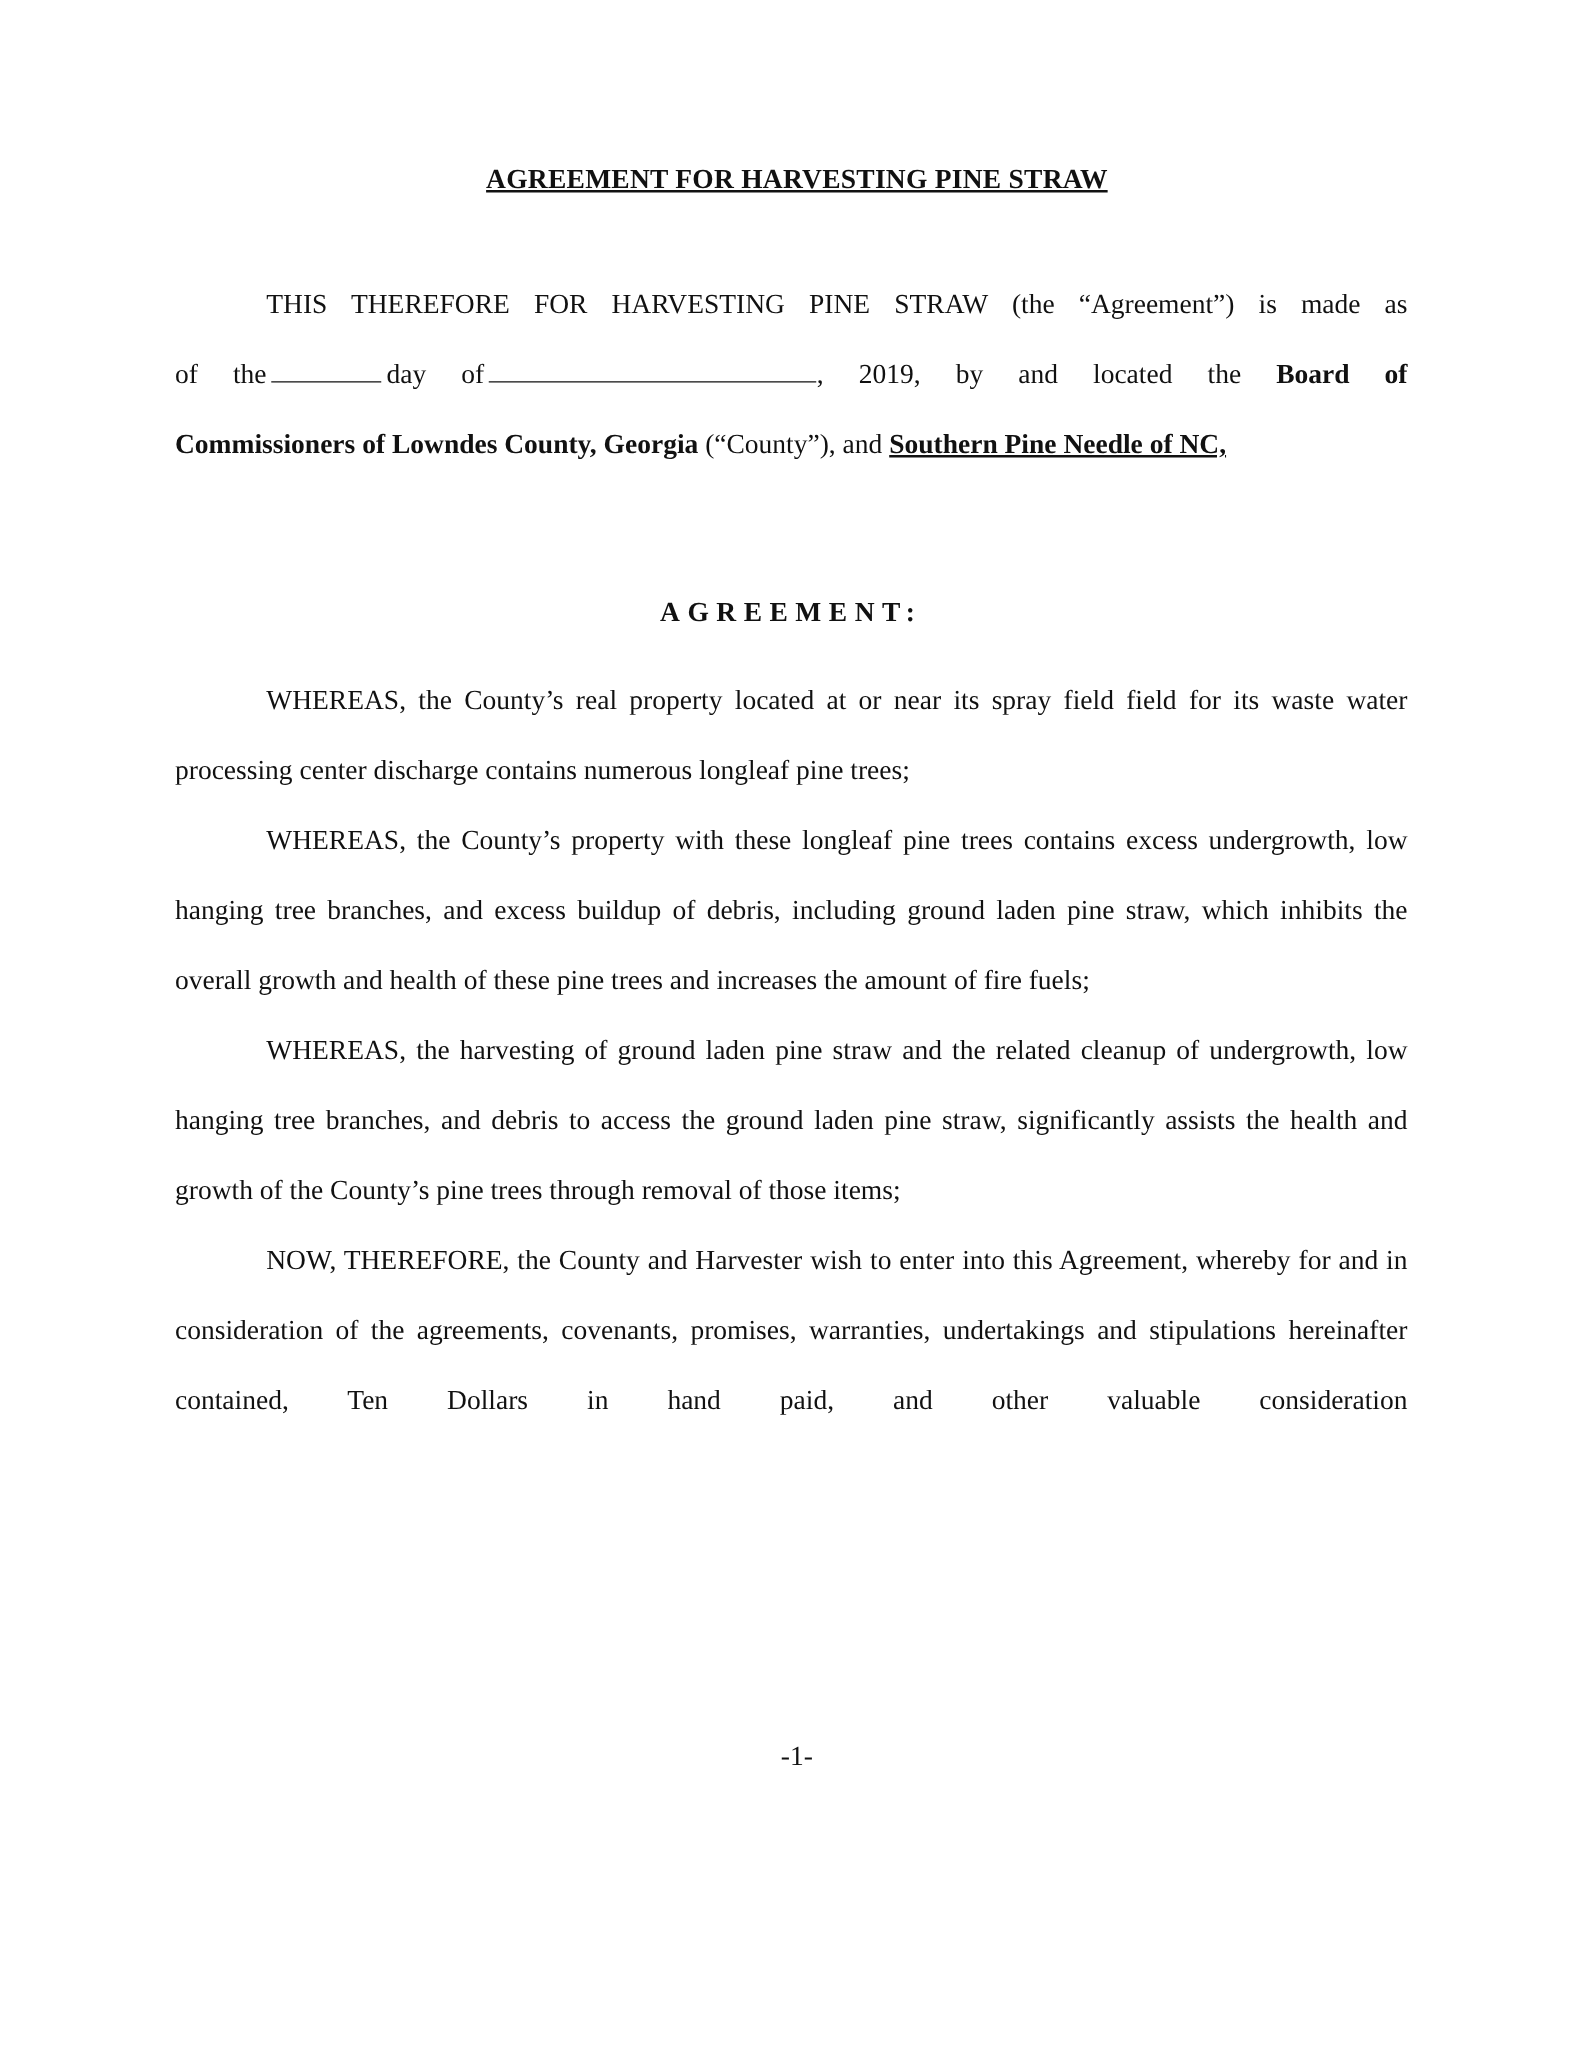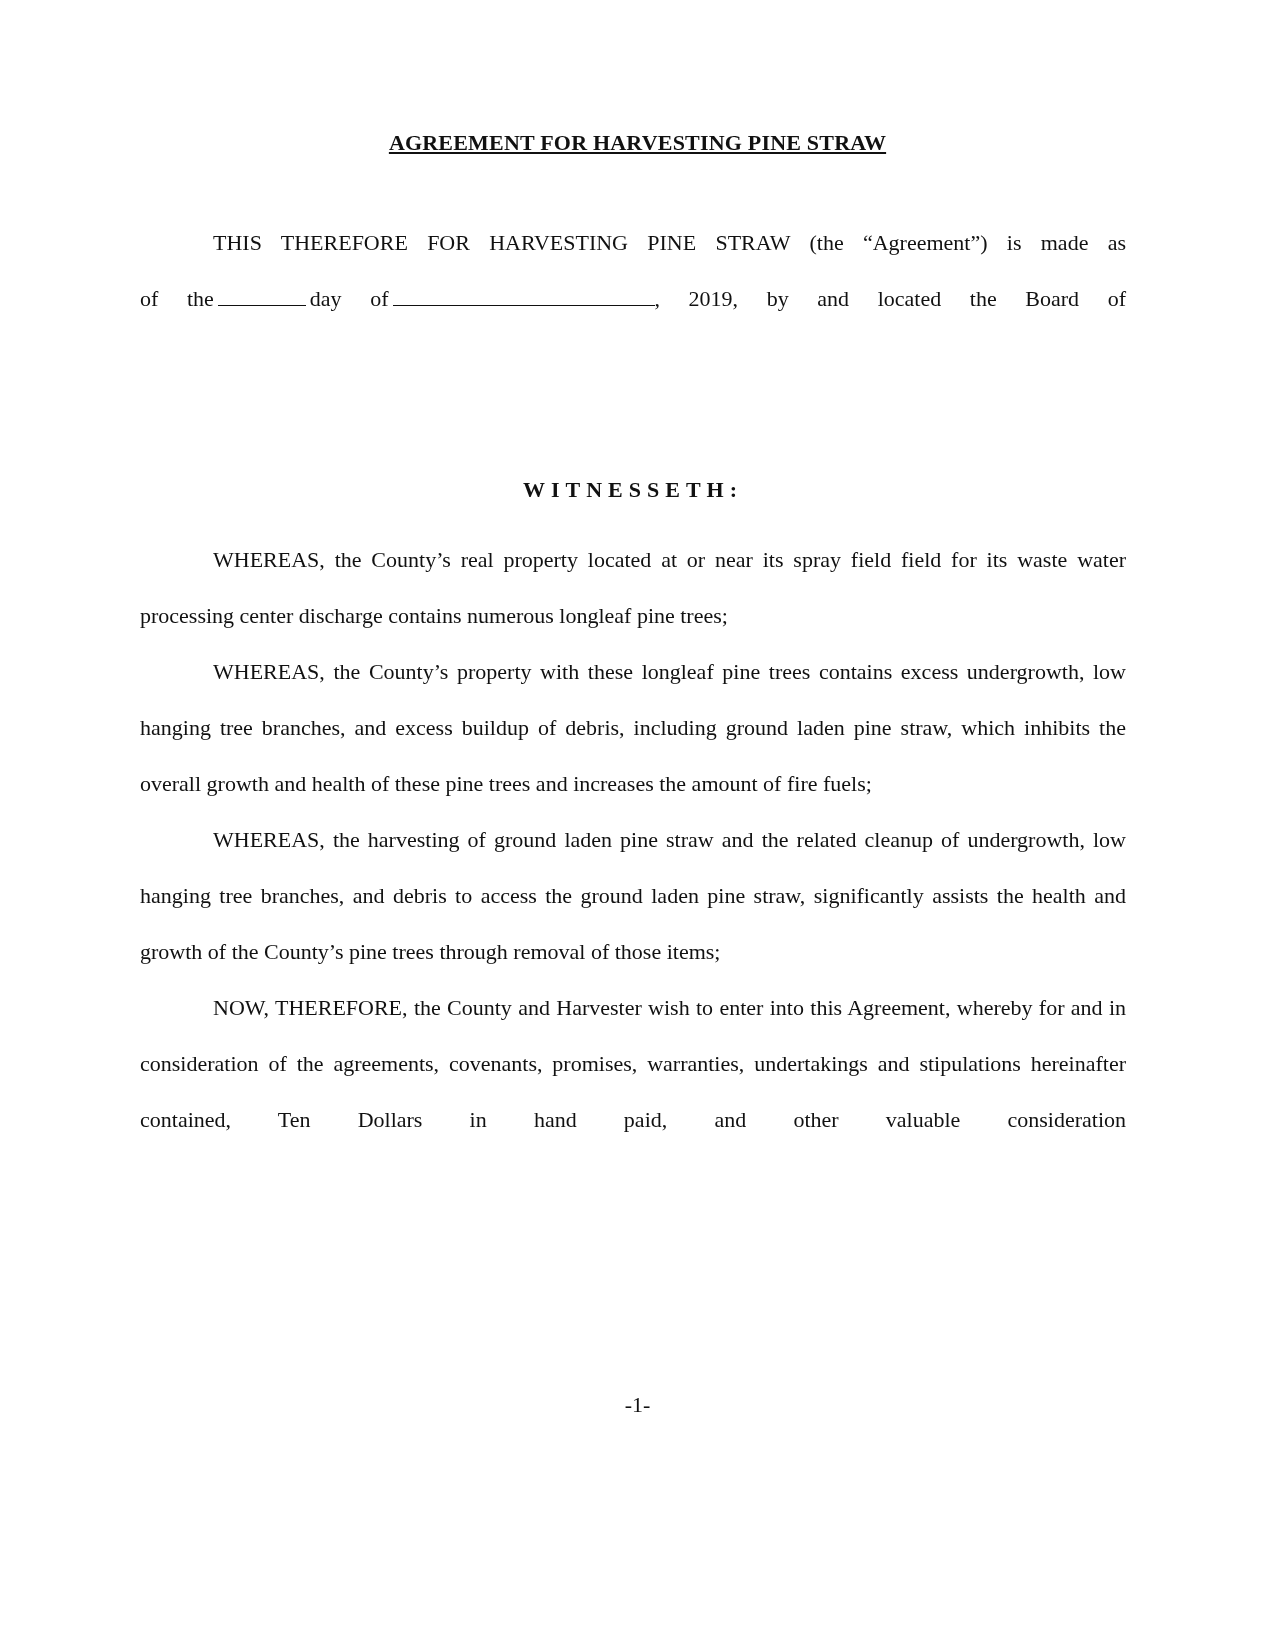--- a/index.html
+++ b/index.html
@@ -7,39 +7,40 @@
          font-family: "Liberation Serif", "DejaVu Serif", serif; color: #111111; }
   .page { position: absolute; left: 0; top: 0; width: 1183px; height: 1651px; }
   .title { position: absolute; top: 130px; left: 0; width: 1275px; text-align: center;
            font-weight: bold; font-size: 22px; text-decoration: underline; letter-spacing: 0.2px; }
   .body { position: absolute; left: 140px; width: 986px; font-size: 22px; line-height: 56px; }
   .para { margin: 0; text-align: justify; text-align-last: auto; }
   .indent { text-indent: 73px; }
   .blank { display: inline-block; border-bottom: 1.5px solid #111; vertical-align: baseline; height: 18px; }
   .blank-day { width: 88px; margin: 0 4px; }
   .blank-month { width: 262px; margin: 0 0 0 4px; }
-  .bold { font-weight: normal; }
+  .bold { font-weight: bold; }
   .bu { font-weight: bold; text-decoration: underline; }
   .heading { text-align: center; font-weight: bold; letter-spacing: 6px; font-size: 22px; margin: 0; }
   .pagenum { position: absolute; top: 1392px; left: 0; width: 1275px; text-align: center; font-size: 22px; }
   .justify-full { text-align: justify; text-align-last: justify; }
 </style>
 </head>
 <body>
 
 <div class="page">
   <div class="title">AGREEMENT FOR HARVESTING PINE STRAW</div>
 
   <div class="body" style="top:215px;">
     <p class="para indent justify-full">THIS THEREFORE FOR HARVESTING PINE STRAW (the “Agreement”) is made as</p>
     <p class="para justify-full"><span>of the</span><span class="blank blank-day"></span><span>day of</span><span class="blank blank-month"></span><span>, 2019, by and located the</span> <span class="bold">Board of</span></p>
+    <p class="para" style="text-align:left;"><span class="bold">Commissioners of Lowndes County, Georgia</span><span> (“County”), and </span><span class="bu">Southern Pine Needle of NC,</span></p>
   </div>
 
   <div class="body" style="top:462px;">
-    <p class="heading">WITNESSETH:</p>
+    <p class="heading">AGREEMENT:</p>
   </div>
 
   <div class="body" style="top:532px;">
     <p class="para indent">WHEREAS, the County’s real property located at or near its spray field field for its waste water processing center discharge contains numerous longleaf pine trees;</p>
     <p class="para indent">WHEREAS, the County’s property with these longleaf pine trees contains excess undergrowth, low hanging tree branches, and excess buildup of debris, including ground laden pine straw, which inhibits the overall growth and health of these pine trees and increases the amount of fire fuels;</p>
     <p class="para indent">WHEREAS, the harvesting of ground laden pine straw and the related cleanup of undergrowth, low hanging tree branches, and debris to access the ground laden pine straw, significantly assists the health and growth of the County’s pine trees through removal of those items;</p>
     <p class="para indent justify-full">NOW, THEREFORE, the County and Harvester wish to enter into this Agreement, whereby for and in consideration of the agreements, covenants, promises, warranties, undertakings and stipulations hereinafter contained, Ten Dollars in hand paid, and other valuable consideration</p>
   </div>
 
   <div class="pagenum">-1-</div>

